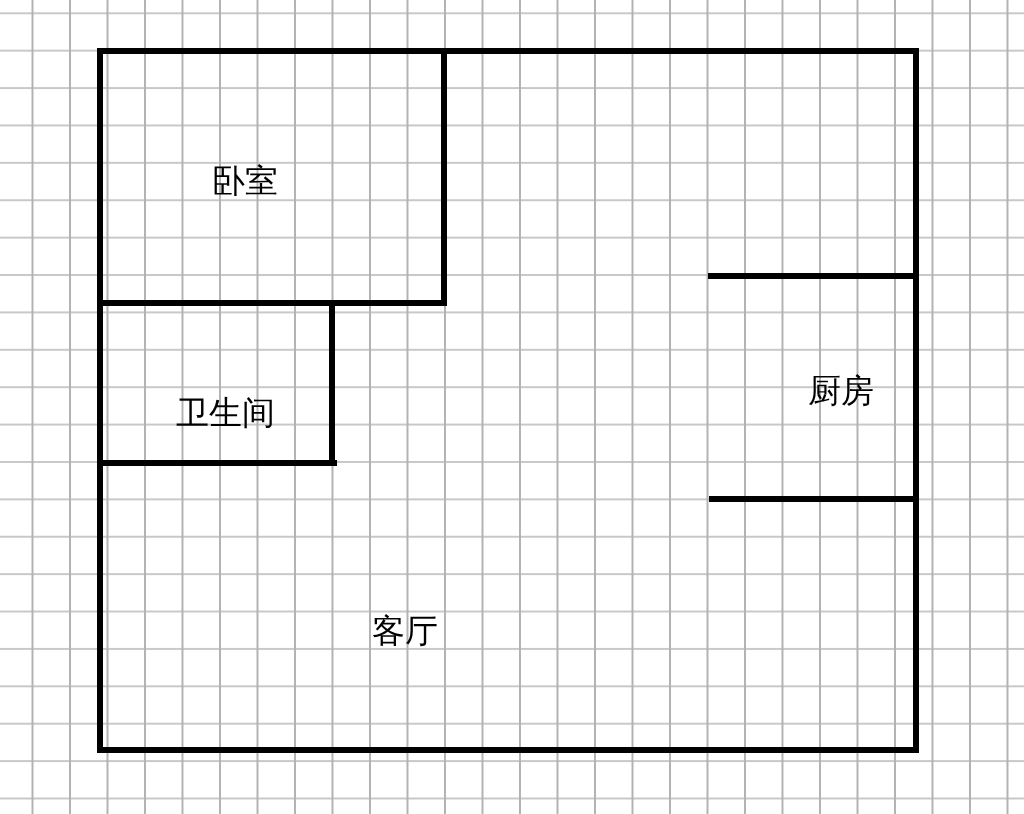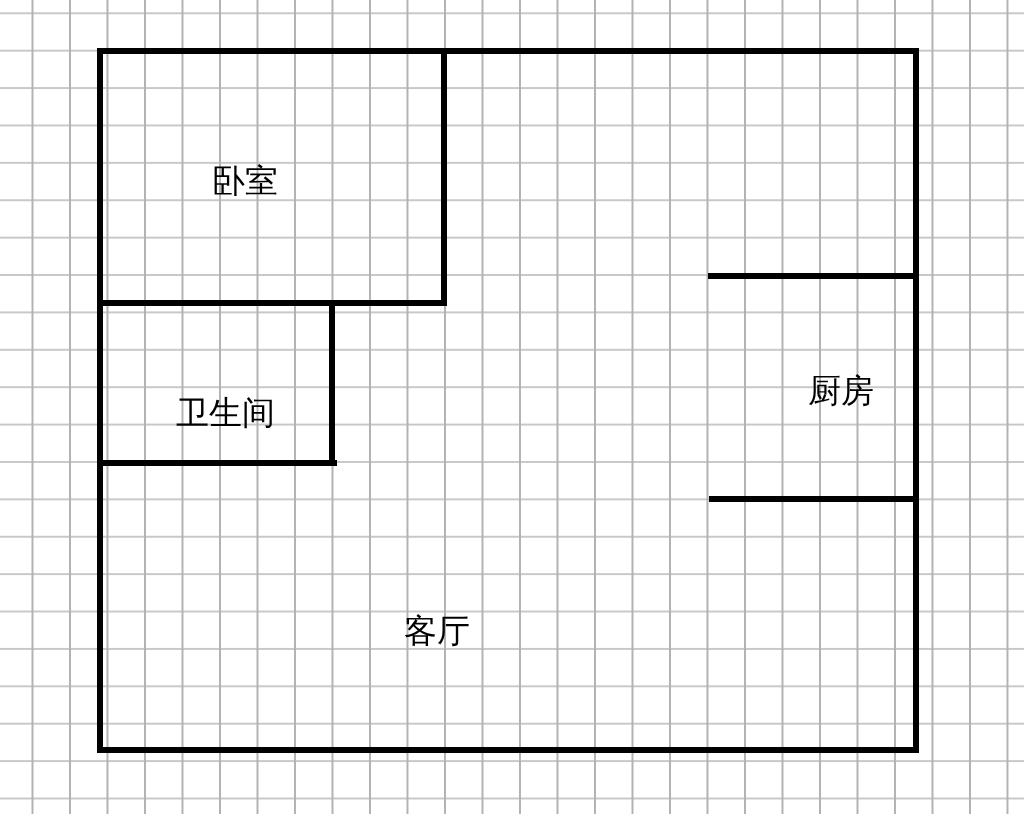--- a/index.html
+++ b/index.html
@@ -53,14 +53,14 @@
       <div class="wall" style="left: 708px; top: 273px; width: 211px; height: 6px;"></div>
       <div class="wall" style="left: 709px; top: 496px; width: 210px; height: 6px;"></div>
     </div>
 
   <span class="room-label" style="left: 212px; top: 170px;">卧室</span>
 
   <span class="room-label" style="left: 176px; top: 402px;">卫生间</span>
 
   <span class="room-label" style="left: 808px; top: 380px;">厨房</span>
 
-  <span class="room-label" style="left: 404px; top: 620px;">客厅</span>
+  <span class="room-label" style="left: 372px; top: 620px;">客厅</span>
 </div>
 
 </body></html>

